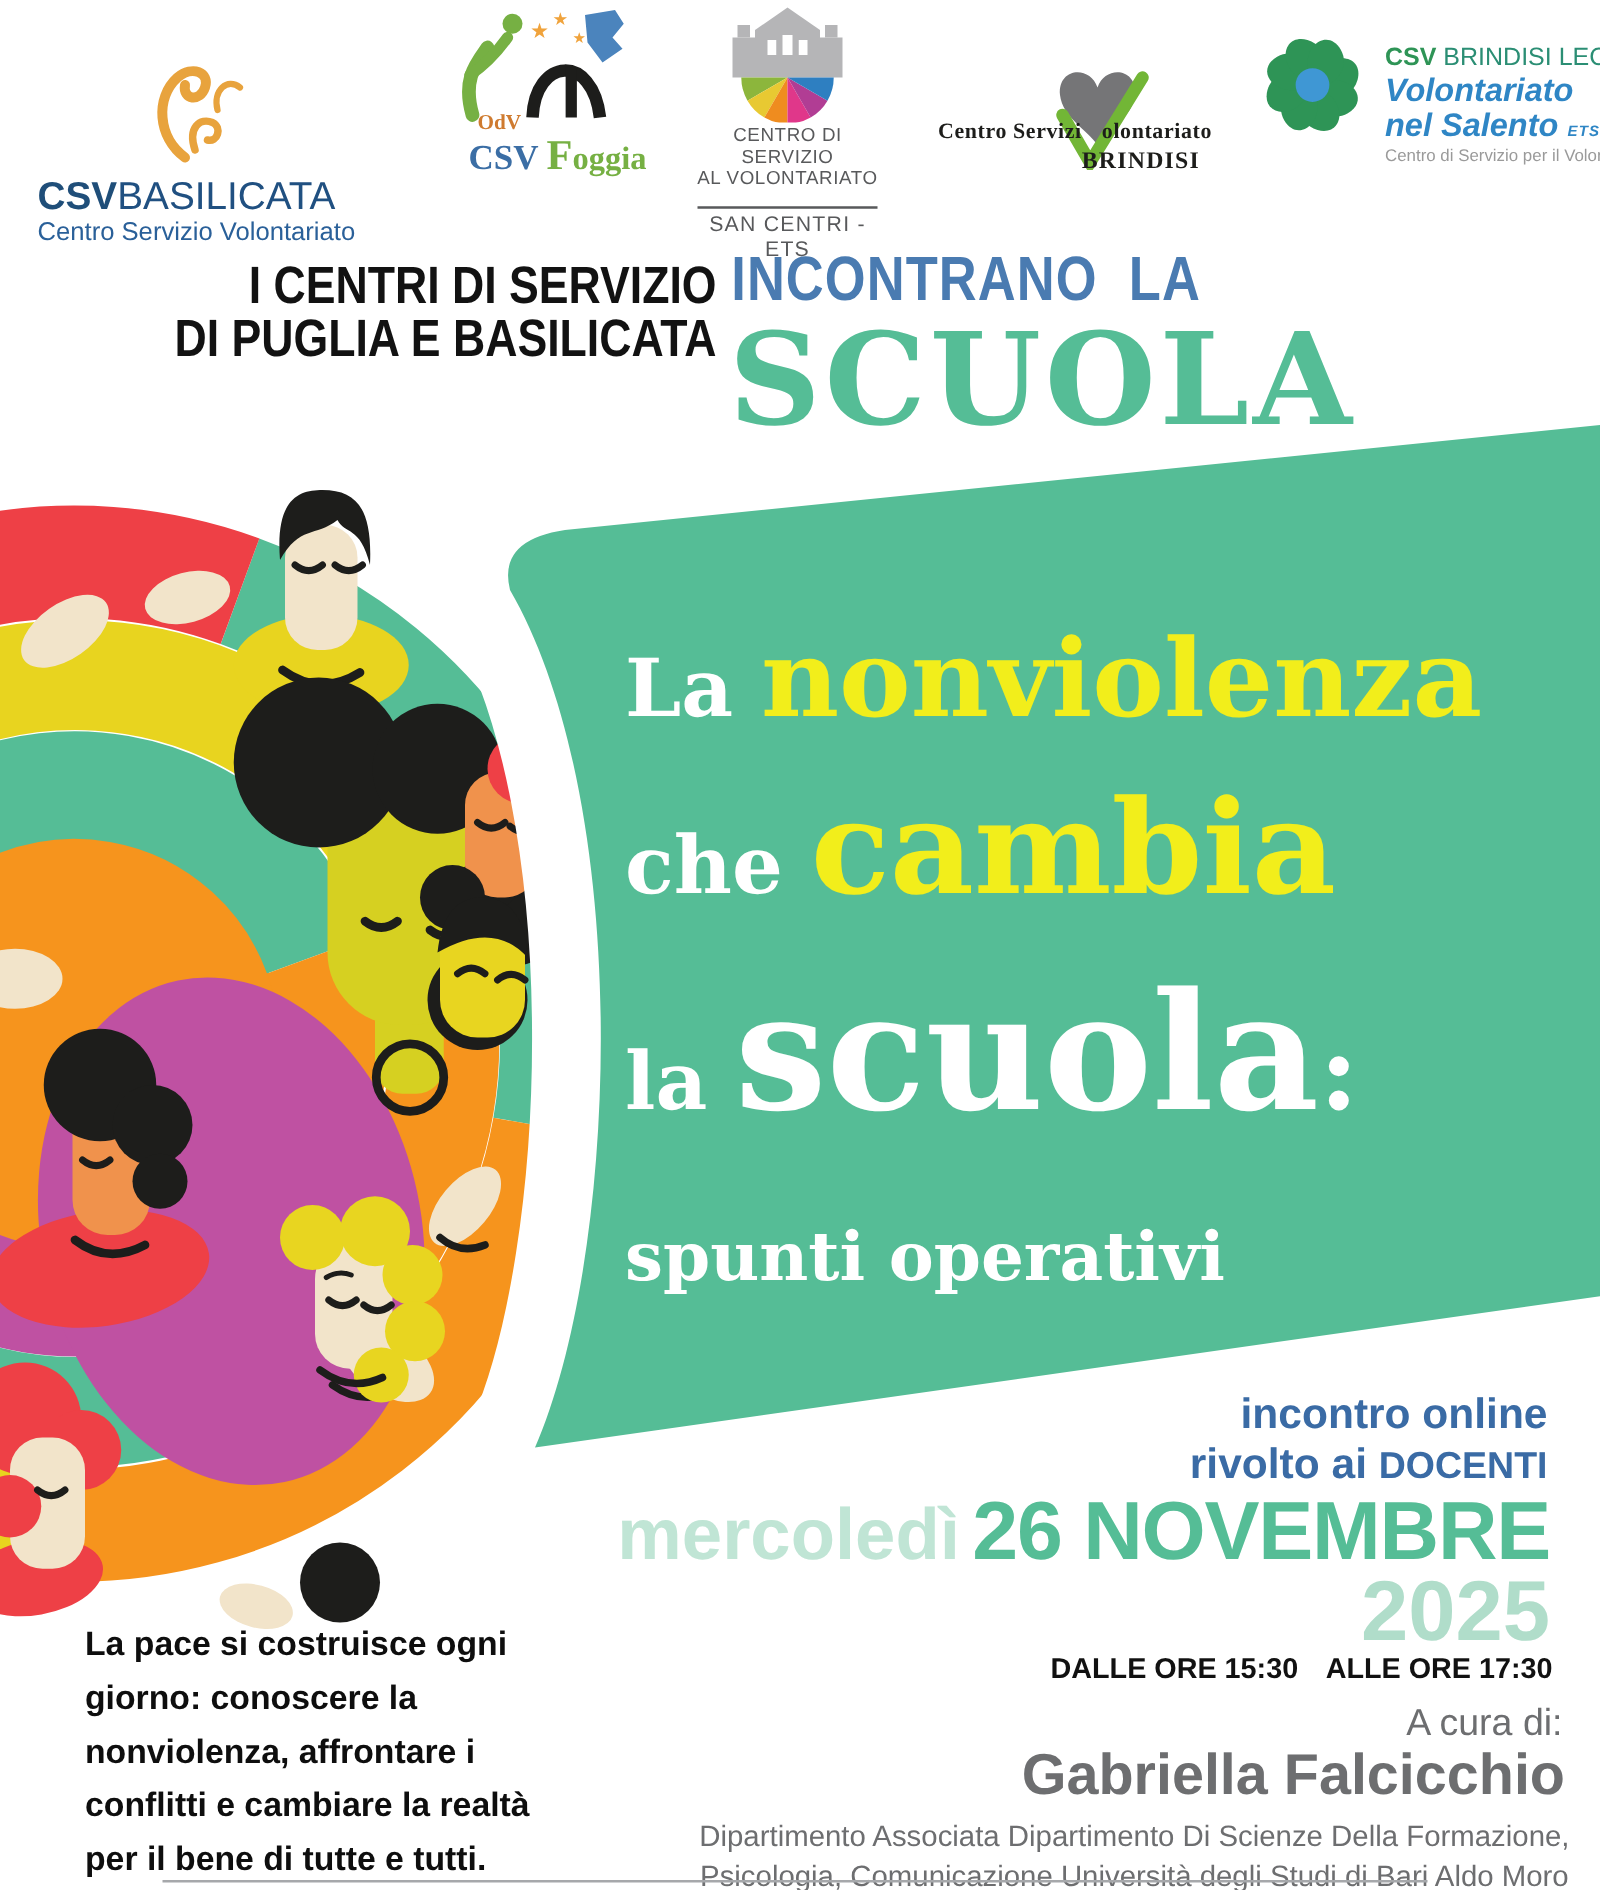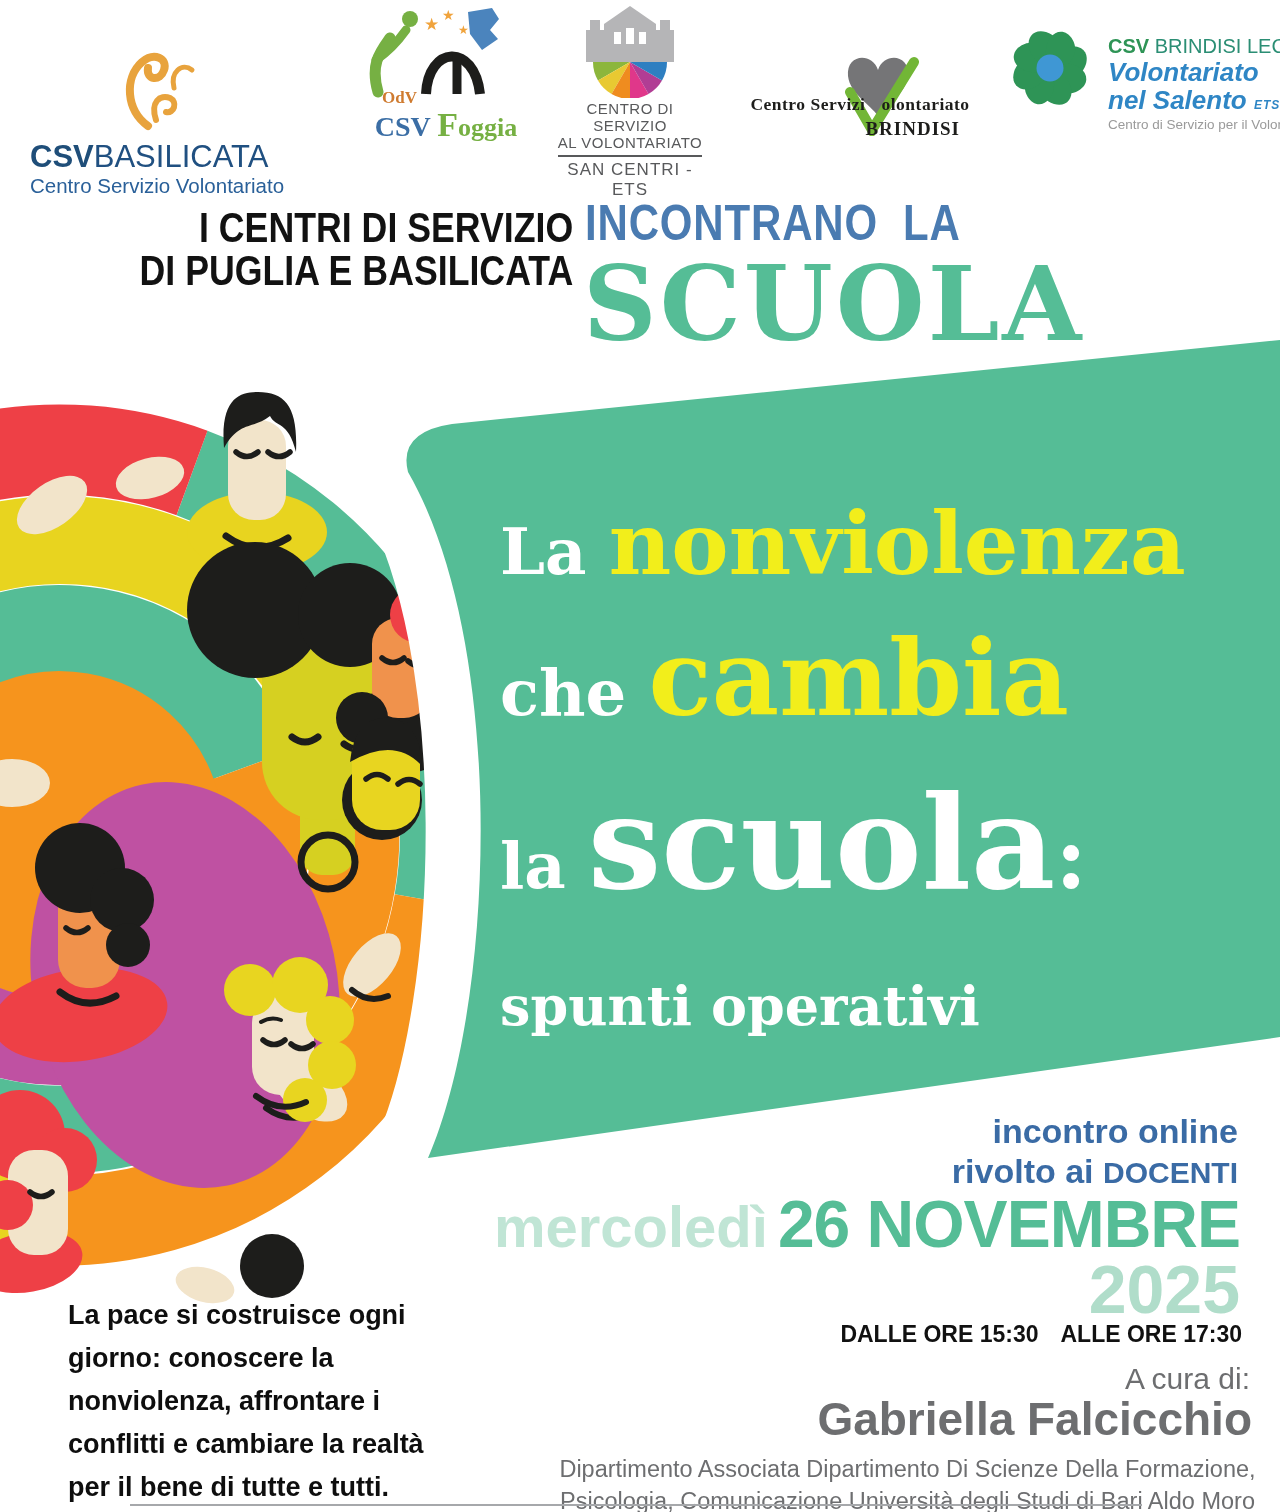--- a/index.html
+++ b/index.html
@@ -16,21 +16,21 @@
   .lg-foggia{position:absolute;left:362px;top:6px;width:168px;height:150px;}
   .lg-foggia .odv{position:absolute;left:20px;top:82px;font:700 17px "Liberation Serif",serif;color:#cf7b30;}
   .lg-foggia .name{position:absolute;left:0;top:100px;width:100%;text-align:center;white-space:nowrap;
                    font-family:"Liberation Serif",serif;}
   .lg-foggia .name .csv{font-weight:800;font-size:28px;color:#3b6ea5;}
   .lg-foggia .name .f{font-weight:800;font-size:34px;color:#76b043;}
   .lg-foggia .name .rest{font-weight:700;font-size:26px;color:#76b043;}
   .lg-sannicola{position:absolute;left:550px;top:0px;width:160px;text-align:center;color:#58595b;}
   .lg-sannicola .l1{font-size:15px;letter-spacing:.5px;margin-top:2px;}
   .lg-sannicola .l2{font-size:15px;letter-spacing:.5px;border-bottom:2px solid #58595b;
-                    display:inline-block;padding-bottom:4px;}
+                    display:inline-block;padding-bottom:14px;}
   .lg-sannicola .l3{font-size:17px;letter-spacing:1px;margin-top:3px;}
   .lg-taranto{position:absolute;left:748px;top:50px;width:224px;height:90px;font-family:"Liberation Serif",serif;color:#1d1d1b;}
   .lg-taranto .hline{position:absolute;left:0;top:44px;width:100%;display:flex;justify-content:center;gap:16px;
                      font-weight:700;font-size:17.5px;letter-spacing:.5px;}
   .lg-taranto .city{position:absolute;right:12px;top:68px;font-weight:800;font-size:19px;letter-spacing:1px;}
   .lg-brindisi{position:absolute;left:1002px;top:20px;display:flex;gap:10px;}
   .lg-brindisi .col{padding-top:16px;line-height:1.08;}
   .lg-brindisi .l1{font-size:20px;color:#2b8e74;white-space:nowrap;}
   .lg-brindisi .l1 .csv{font-weight:800;color:#2e9456;}
   .lg-brindisi .vol{font-weight:800;font-style:italic;font-size:26px;color:#2f86c5;white-space:nowrap;}

